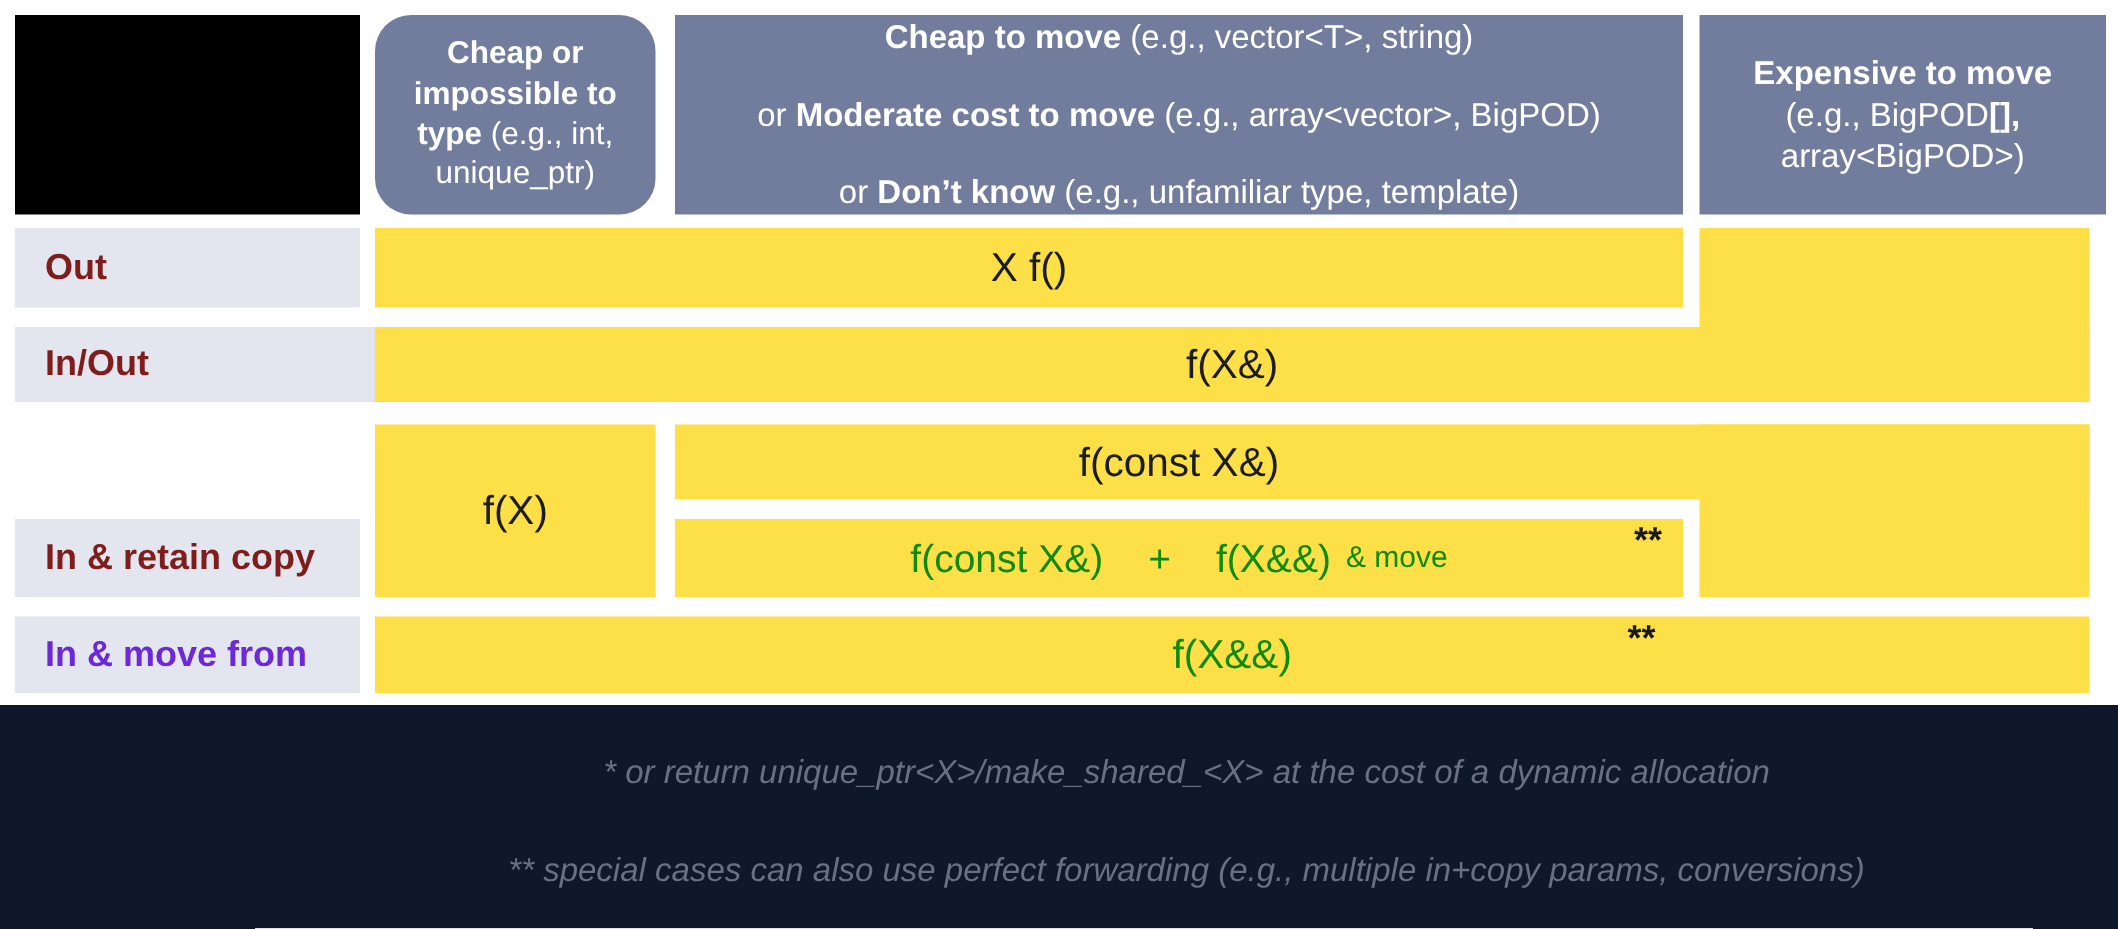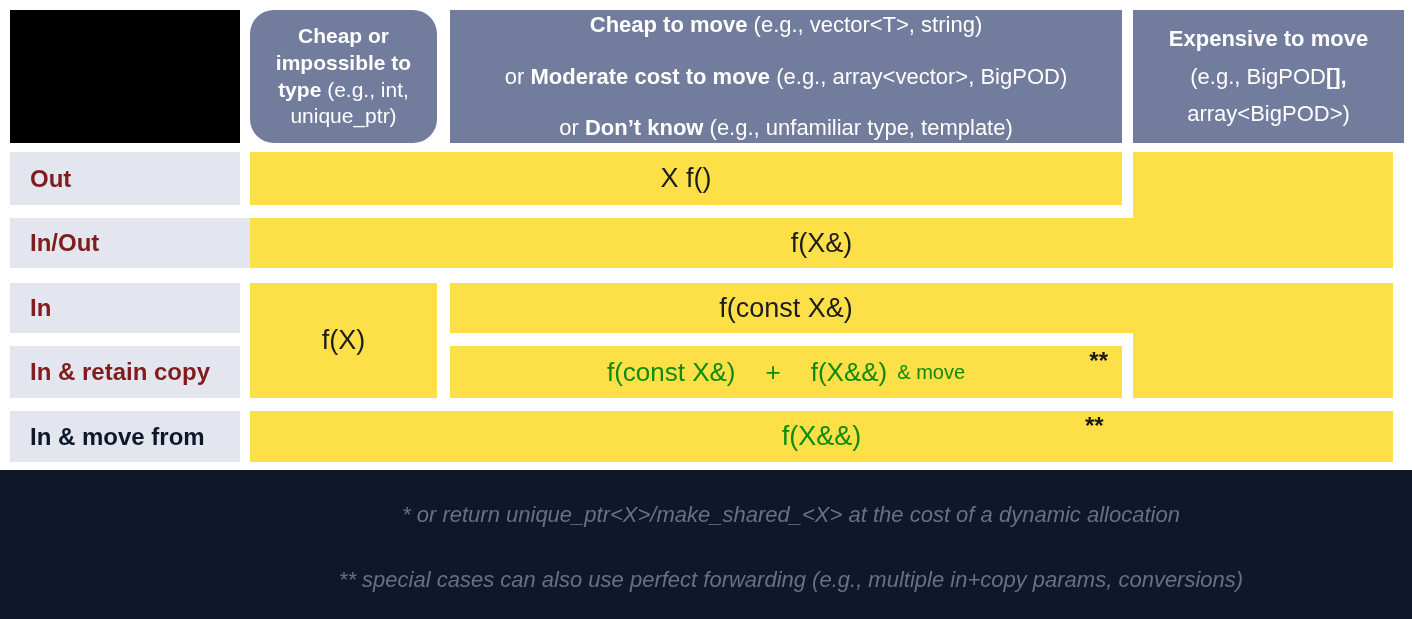--- a/index.html
+++ b/index.html
@@ -28,21 +28,21 @@
   .black-cell{background:#000000;}
 
   
   .rl{
     background:#e3e6ee;
     color:#7f1d1d;
     font-weight:700;font-size:24px;
     display:flex;align-items:center;
     padding-left:20px;
   }
-  .rl.green{color:#0f172a;}
+  .rl.green{color:#6d28d9;}
 
   
   .cc{
     background:#fde047;
     color:#1c1c1c;
     font-size:27px;
     display:flex;align-items:center;justify-content:center;
   }
   .green-txt{color:#0e8b0e;}
   .suffix{font-size:20px;margin-left:10px;}
@@ -78,34 +78,31 @@
     <div><span class="b">type</span><span> (e.g., int,</span></div>
     <div><span>unique_ptr)</span></div>
   </div>
 
   <div class="abs hd hd2" style="left:450px;top:10px;width:672px;height:133px;gap:24px;">
     <div><span class="b">Cheap to move</span><span> (e.g., vector&lt;T&gt;, string)</span></div>
     <div><span>or </span><span class="b">Moderate cost to move</span><span> (e.g., array&lt;vector&gt;, BigPOD)</span></div>
     <div><span>or </span><span class="b">Don’t know</span><span> (e.g., unfamiliar type, template)</span></div>
   </div>
 
-  <div class="abs hd hd3" style="left:1133px;top:10px;width:271px;height:133px;gap:10px;">
+  <div class="abs hd hd3" style="left:1133px;top:10px;width:271px;height:133px;">
     <div><span class="b">Expensive to move</span></div>
     <div><span>(e.g., BigPOD</span><span class="b">[],</span></div>
     <div><span>array&lt;BigPOD&gt;)</span></div>
   </div>
 
   <div class="abs rl" style="left:10px;top:152px;width:230px;height:53px;">
     <span>Out</span>
   </div>
   <div class="abs rl" style="left:10px;top:218px;width:252px;height:50px;">
     <span>In/Out</span>
-  </div>
-  <div class="abs rl" style="left:10px;top:283px;width:230px;height:50px;">
-    <span>In</span>
   </div>
   <div class="abs rl" style="left:10px;top:346px;width:230px;height:52px;">
     <span>In &amp; retain copy</span>
   </div>
   <div class="abs rl green" style="left:10px;top:411px;width:230px;height:51px;">
     <span>In &amp; move from</span>
   </div>
 
   <div class="abs cc" style="left:250px;top:152px;width:872px;height:53px;">
     <span>X f()</span>

